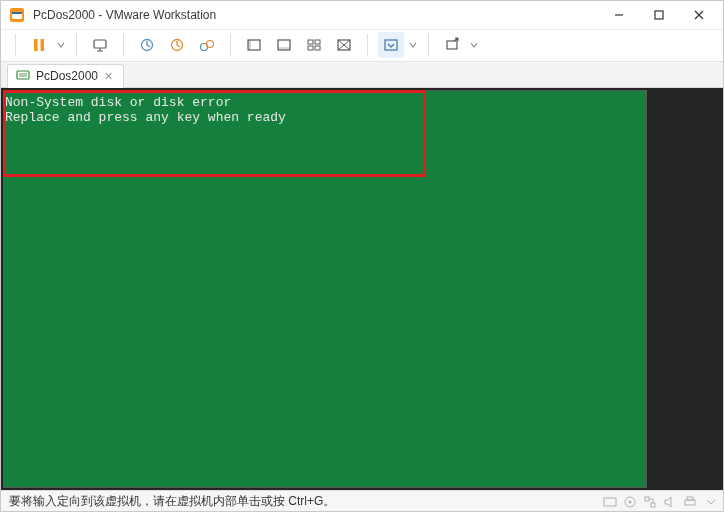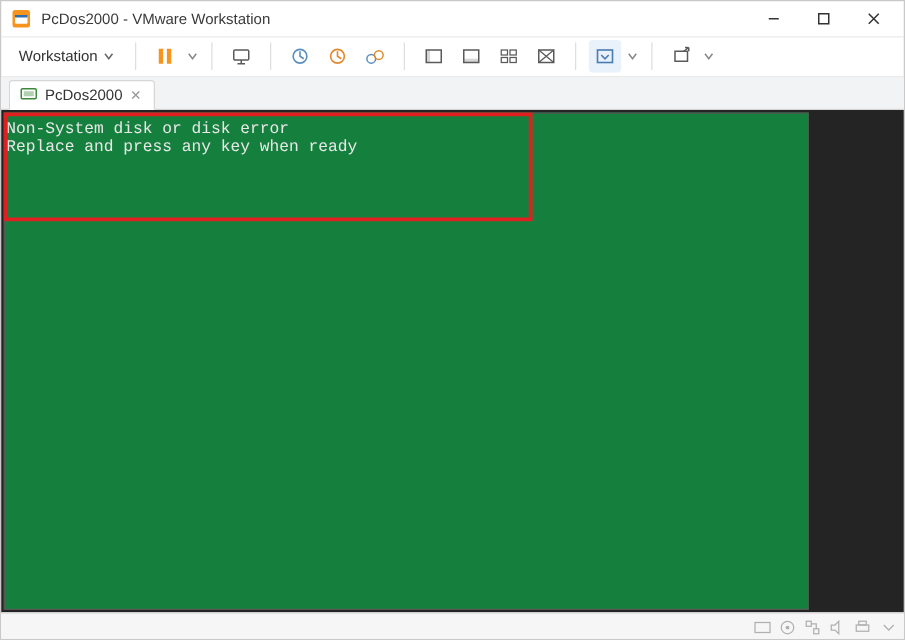--- a/index.html
+++ b/index.html
@@ -62,28 +62,20 @@
         </svg>
     </span>
     <span class="winbtn">
       <svg width="10" height="10" viewBox="0 0 10 10">
           <path d="M1 1 L9 9 M9 1 L1 9" stroke="#333" stroke-width="1.2"></path>
         </svg>
     </span>
   </div>
 
   <div class="toolbar">
-    <span class="menu-btn">
-      <span>Workstation</span>
-      <span class="dd">
-        <svg width="8" height="8" viewBox="0 0 8 8">
-            <path d="M1 2 L4 6 L7 2" fill="none" stroke="#666" stroke-width="1.2"></path>
-          </svg>
-      </span>
-    </span>
     <span class="vsep"></span>
 
     <span class="tbtn">
       <svg width="16" height="16" viewBox="0 0 16 16">
           <rect x="3" y="2" width="3.5" height="12" fill="#f7941d"></rect>
           <rect x="9.5" y="2" width="3.5" height="12" fill="#f7941d"></rect>
         </svg>
     </span>
     <span class="dd">
       <svg width="8" height="8" viewBox="0 0 8 8">
@@ -193,20 +185,21 @@
   </div>
 
   <div class="viewport">
     <div class="vm"><span>Non-System disk or disk error</span>
 <span>Replace and press any key when ready</span>
       <div class="hl"></div>
     </div>
   </div>
 
   <div class="statusbar">
+    <span>要将输入定向到该虚拟机，请在虚拟机内部单击或按 Ctrl+G。</span>
     <span class="right">
       <span class="tray-ico">
           <svg viewBox="0 0 14 14">
             <rect x="1" y="3" width="12" height="8" fill="none" stroke="#777"></rect>
           </svg>
         </span>
       <span class="tray-ico">
           <svg viewBox="0 0 14 14">
             <circle cx="7" cy="7" r="5" fill="none" stroke="#777"></circle>
             <circle cx="7" cy="7" r="1.5" fill="#777"></circle>

